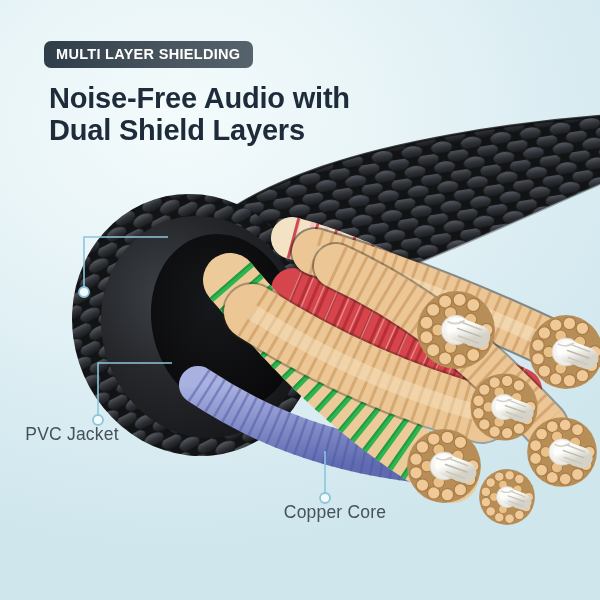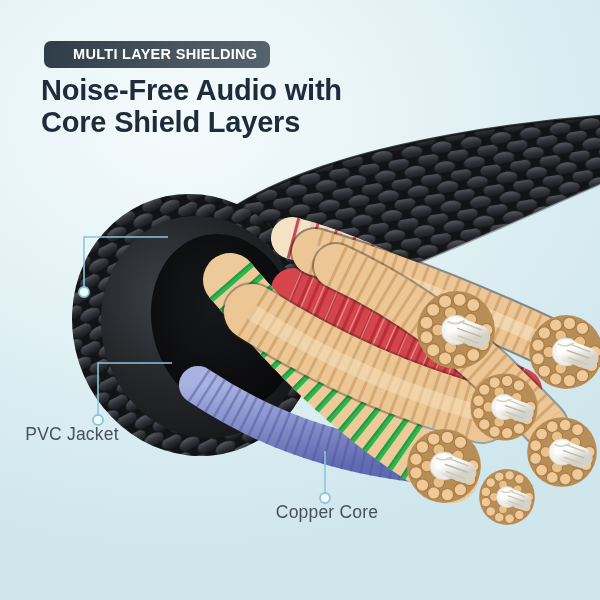--- a/index.html
+++ b/index.html
@@ -7,50 +7,50 @@
     position:relative;
     width:600px;height:600px;
     overflow:hidden;
     font-family:"Liberation Sans", sans-serif;
     background:
       radial-gradient(ellipse 560px 440px at 30% 20%, #f4fbfc 0%, #e6f3f6 42%, #d7ebf1 75%, #cfe6ed 100%);
   }
   .badge{
     position:absolute;left:44px;top:41px;
     display:inline-block;
-    padding:5px 13px 6px 29px;
+    padding:5px 13px 6px 12px;
     background:linear-gradient(90deg,#2e3d48 0%,#49565f 60%,#55636d 100%);
     color:#ffffff;
     font-size:14.5px;font-weight:700;letter-spacing:.3px;
     border-radius:7px;
     white-space:nowrap;
   }
   .headline{
     position:absolute;left:41px;top:74px;
-    margin:0;
+    margin:8px;
     color:#1d2b3a;
     font-size:29px;font-weight:700;line-height:1.12;letter-spacing:-0.2px;
   }
   .cable-svg{position:absolute;left:0;top:0;width:600px;height:600px;}
   .callout-label{
     position:absolute;
     transform:translateX(-50%);
     color:#46505c;
     font-size:17.5px;font-weight:400;letter-spacing:.2px;
     white-space:nowrap;
   }
 </style>
 </head>
 <body>
 
 <div class="stage">
 
   <div class="badge">MULTI LAYER SHIELDING</div>
 
-  <h1 class="headline"><span>Noise-Free Audio with</span><br><span>Core Shield Layers</span></h1>
+  <h1 class="headline"><span>Noise-Free Audio with</span><br><span>Dual Shield Layers</span></h1>
 
   <svg class="cable-svg" viewBox="0 0 600 600" xmlns="http://www.w3.org/2000/svg" xmlns:xlink="http://www.w3.org/1999/xlink">
     <defs>
       <linearGradient id="sg" x1="0" y1="0" x2="0" y2="1">
         <stop offset="0" stop-color="#565b62"></stop>
         <stop offset="0.5" stop-color="#2e3136"></stop>
         <stop offset="1" stop-color="#17191c"></stop>
       </linearGradient>
       <pattern id="braid" width="30" height="20" patternUnits="userSpaceOnUse" patternTransform="rotate(-9)">
         <rect width="30" height="20" fill="#121315"></rect>
@@ -184,15 +184,15 @@
       <path d="M 84,287 L 84,237 L 168,237"></path>
       <path d="M 98,415 L 98,363 L 172,363"></path>
       <path d="M 325,493 L 325,451"></path>
       <circle cx="84" cy="292" r="5" fill="#f2fafc" stroke-width="1.8"></circle>
       <circle cx="98" cy="420" r="5" fill="#f2fafc" stroke-width="1.8"></circle>
       <circle cx="325" cy="498" r="5" fill="#f2fafc" stroke-width="1.8"></circle>
     </g>
   </svg>
 
   <div class="callout-label" style="left:72px;top:424px">PVC Jacket</div>
-  <div class="callout-label" style="left:327px;top:502px">Copper Core</div>
+  <div class="callout-label" style="left:335px;top:502px">Copper Core</div>
 
 </div>
 
 </body></html>

